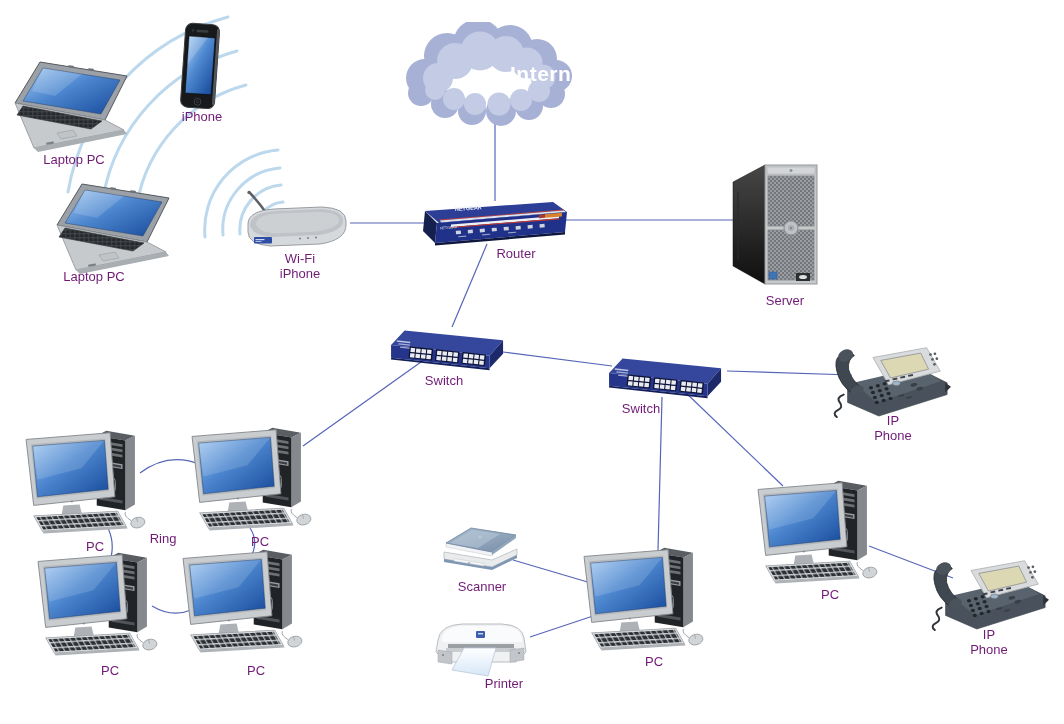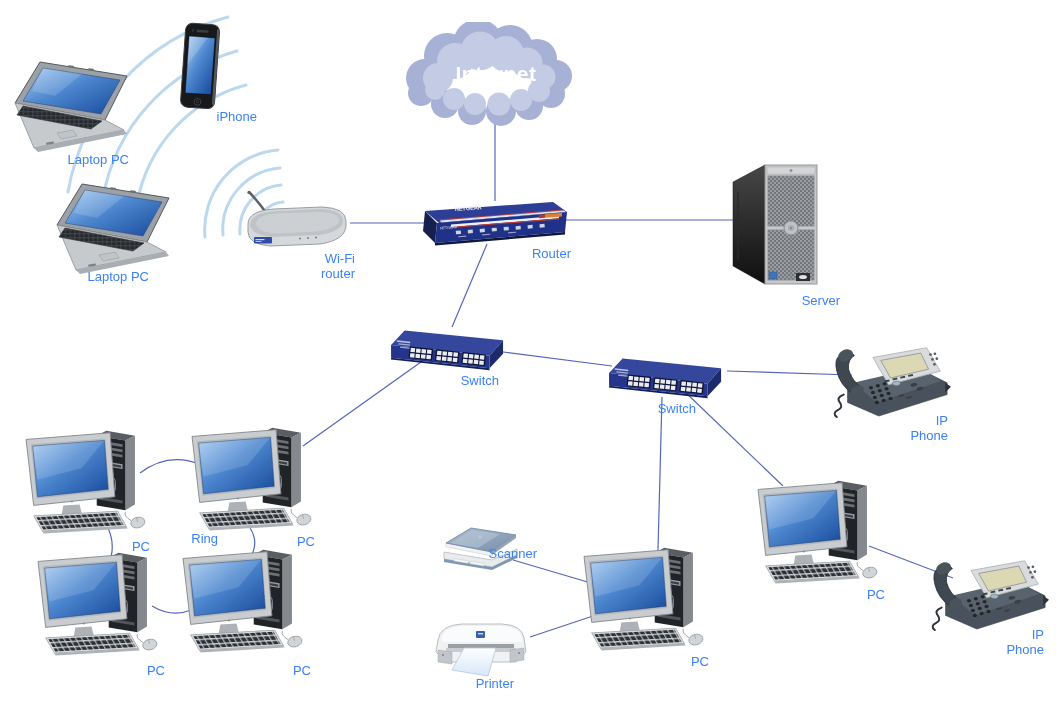--- a/index.html
+++ b/index.html
@@ -1,23 +1,23 @@
 <!DOCTYPE html>
 <html><head>
 <meta charset="utf-8">
 <style>
   html,body{margin:0;padding:0;background:#ffffff;}
   .canvas{position:relative;width:1064px;height:724px;background:#ffffff;overflow:hidden;
           font-family:"Liberation Sans","DejaVu Sans",sans-serif;}
   .link-layer{position:absolute;left:0;top:0;z-index:0;}
   .node{position:absolute;z-index:1;}
   .node svg{display:block;}
-  .label{position:absolute;z-index:2;width:110px;text-align:right;font-size:13px;line-height:15px;
-          color:#3b82f6;white-space:pre-line;}
-  .cloud-text{position:absolute;z-index:2;width:190px;text-align:center;font-size:21px;
+  .label{position:absolute;z-index:2;width:110px;text-align:center;font-size:13px;line-height:15px;
+          color:#701a75;white-space:pre-line;}
+  .cloud-text{position:absolute;z-index:2;width:190px;text-align:right;font-size:21px;
           font-weight:600;letter-spacing:.5px;color:#ffffff;}
 </style>
 </head>
 <body>
 
 <div class="canvas">
 
   <svg width="0" height="0" style="position:absolute" aria-hidden="true">
     <defs>
       <linearGradient id="scr" x1="0" y1="0" x2="1" y2="1">
@@ -381,21 +381,21 @@
       </svg>
   </div>
   <div class="label" style="left:39px;top:269px">Laptop PC</div>
 
   <div class="node" style="left:240px;top:190px">
     <svg width="112" height="64" viewBox="0 0 112 64">
         <use href="#sym-wifirouter"></use>
       </svg>
   </div>
   <div class="label" style="left:245px;top:251px">Wi-Fi
-router</div>
+iPhone</div>
 
   <div class="node" style="left:418px;top:198px">
     <svg width="152" height="50" viewBox="0 0 152 50">
       <use href="#sym-router"></use>
       <text x="37" y="13" font-size="5.5" fill="#e8ecf5" font-weight="bold" transform="rotate(-4 37 13)">NETGEAR</text>
       <text x="22" y="31.5" font-size="3.6" fill="#dfe4ee" transform="rotate(-4.5 22 31.5)">NETGEAR</text>
     </svg>
   </div>
   <div class="label" style="left:461px;top:246px">Router</div>
 
@@ -456,28 +456,28 @@
         <use href="#sym-pc"></use>
       </svg>
   </div>
   <div class="label" style="left:201px;top:663px">PC</div>
 
   <div class="node" style="left:440px;top:522px">
     <svg width="80" height="58" viewBox="0 0 80 58">
         <use href="#sym-scanner"></use>
       </svg>
   </div>
-  <div class="label" style="left:427px;top:546px">Scanner</div>
+  <div class="label" style="left:427px;top:579px">Scanner</div>
 
   <div class="node" style="left:432px;top:618px">
     <svg width="100" height="62" viewBox="0 0 100 62">
         <use href="#sym-printer"></use>
       </svg>
   </div>
-  <div class="label" style="left:404px;top:676px">Printer</div>
+  <div class="label" style="left:449px;top:676px">Printer</div>
 
   <div class="node" style="left:582px;top:545px">
     <svg width="134" height="107" viewBox="0 0 140 112">
         <use href="#sym-pc"></use>
       </svg>
   </div>
   <div class="label" style="left:599px;top:654px">PC</div>
 
   <div class="node" style="left:756px;top:478px">
     <svg width="134" height="107" viewBox="0 0 140 112">

